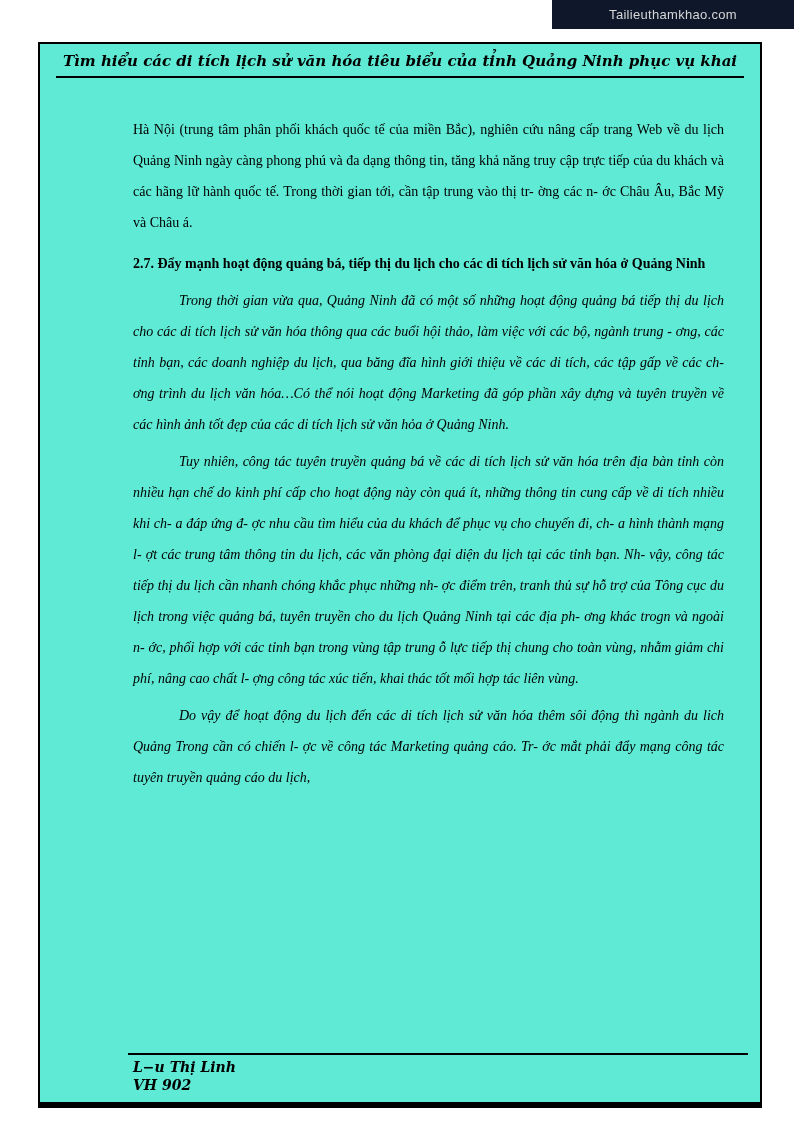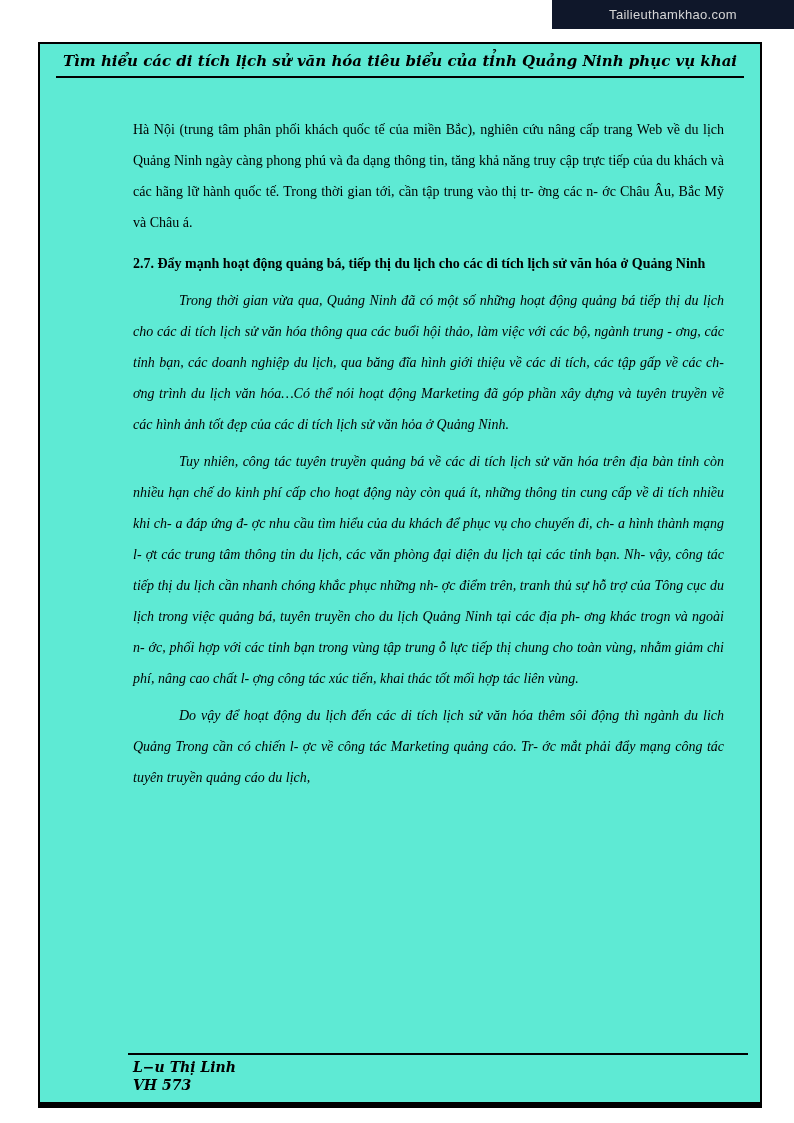--- a/index.html
+++ b/index.html
@@ -49,17 +49,17 @@
       <p class="para">Hà Nội (trung tâm phân phối khách quốc tế của miền Bắc), nghiên cứu nâng cấp trang Web về du lịch Quảng Ninh ngày càng phong phú và đa dạng thông tin, tăng khả năng truy cập trực tiếp của du khách và các hãng lữ hành quốc tế. Trong thời gian tới, cần tập trung vào thị tr- ờng các n- ớc Châu Âu, Bắc Mỹ và Châu á.</p>
       <p class="heading">2.7. Đẩy mạnh hoạt động quảng bá, tiếp thị du lịch cho các di tích lịch sử văn hóa ở Quảng Ninh</p>
       <p class="para indent">Trong thời gian vừa qua, Quảng Ninh đã có một số những hoạt động quảng bá tiếp thị du lịch cho các di tích lịch sử văn hóa thông qua các buổi hội thảo, làm việc với các bộ, ngành trung - ơng, các tỉnh bạn, các doanh nghiệp du lịch, qua băng đĩa hình giới thiệu về các di tích, các tập gấp về các ch- ơng trình du lịch văn hóa…Có thể nói hoạt động Marketing đã góp phần xây dựng và tuyên truyền về các hình ảnh tốt đẹp của các di tích lịch sử văn hỏa ở Quảng Ninh.</p>
       <p class="para indent">Tuy nhiên, công tác tuyên truyền quảng bá về các di tích lịch sử văn hóa trên địa bàn tỉnh còn nhiều hạn chế do kinh phí cấp cho hoạt động này còn quá ít, những thông tin cung cấp về di tích nhiều khi ch- a đáp ứng đ- ợc nhu cầu tìm hiểu của du khách để phục vụ cho chuyến đi, ch- a hình thành mạng l- ợt các trung tâm thông tin du lịch, các văn phòng đại diện du lịch tại các tỉnh bạn. Nh- vậy, công tác tiếp thị du lịch cần nhanh chóng khắc phục những nh- ợc điểm trên, tranh thủ sự hỗ trợ của Tông cục du lịch trong việc quảng bá, tuyên truyền cho du lịch Quảng Ninh tại các địa ph- ơng khác trogn và ngoài n- ớc, phối hợp với các tỉnh bạn trong vùng tập trung ỗ lực tiếp thị chung cho toàn vùng, nhằm giảm chi phí, nâng cao chất l- ợng công tác xúc tiến, khai thác tốt mối hợp tác liên vùng.</p>
       <p class="para indent">Do vậy để hoạt động du lịch đến các di tích lịch sử văn hóa thêm sôi động thì ngành du lich Quảng Trong cần có chiến l- ợc về công tác Marketing quảng cáo. Tr- ớc mắt phải đẩy mạng công tác tuyên truyền quảng cáo du lịch,</p>
     </div>
 
     <div class="doc-footer">
       <div class="footer-rule"></div>
       <div class="footer-text">L−u Thị Linh</div>
-      <div class="footer-text">VH 573</div>
+      <div class="footer-text">VH 902</div>
     </div>
 
   </div>
 </div>
 
 </body></html>

